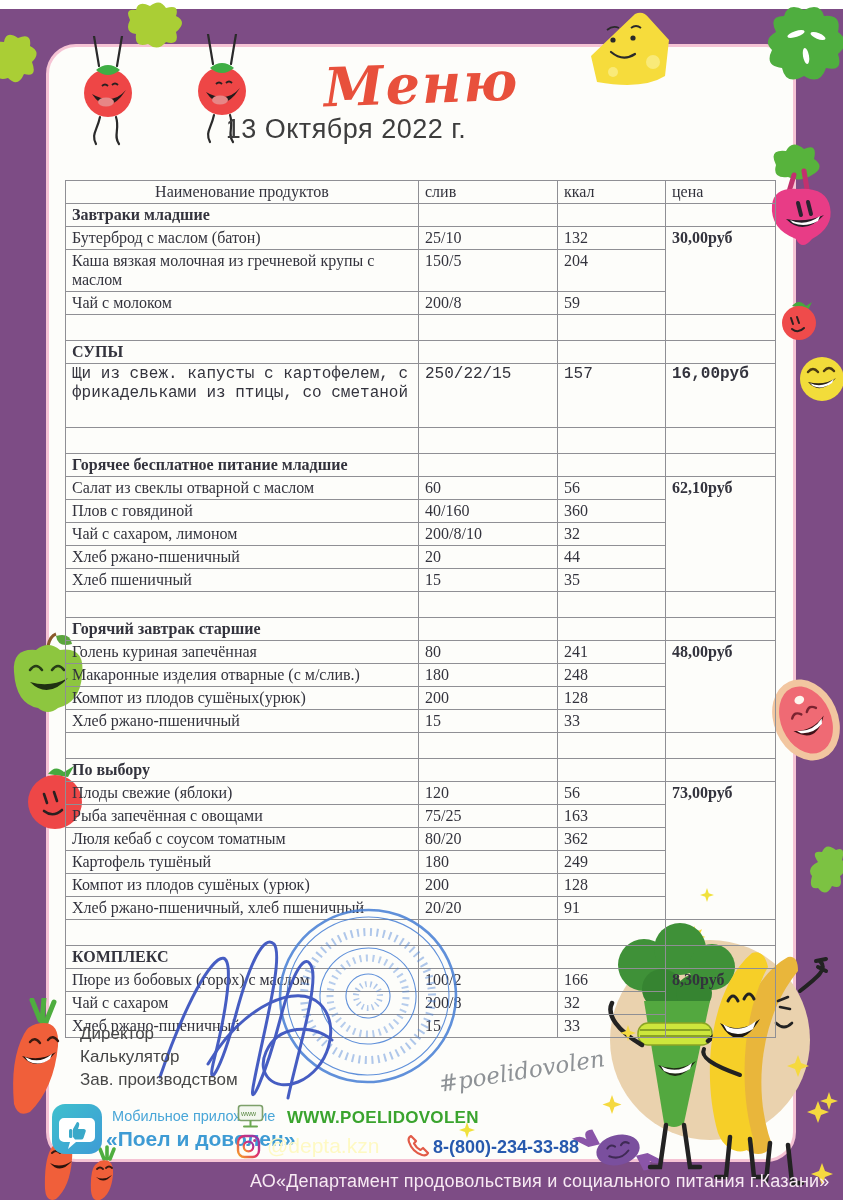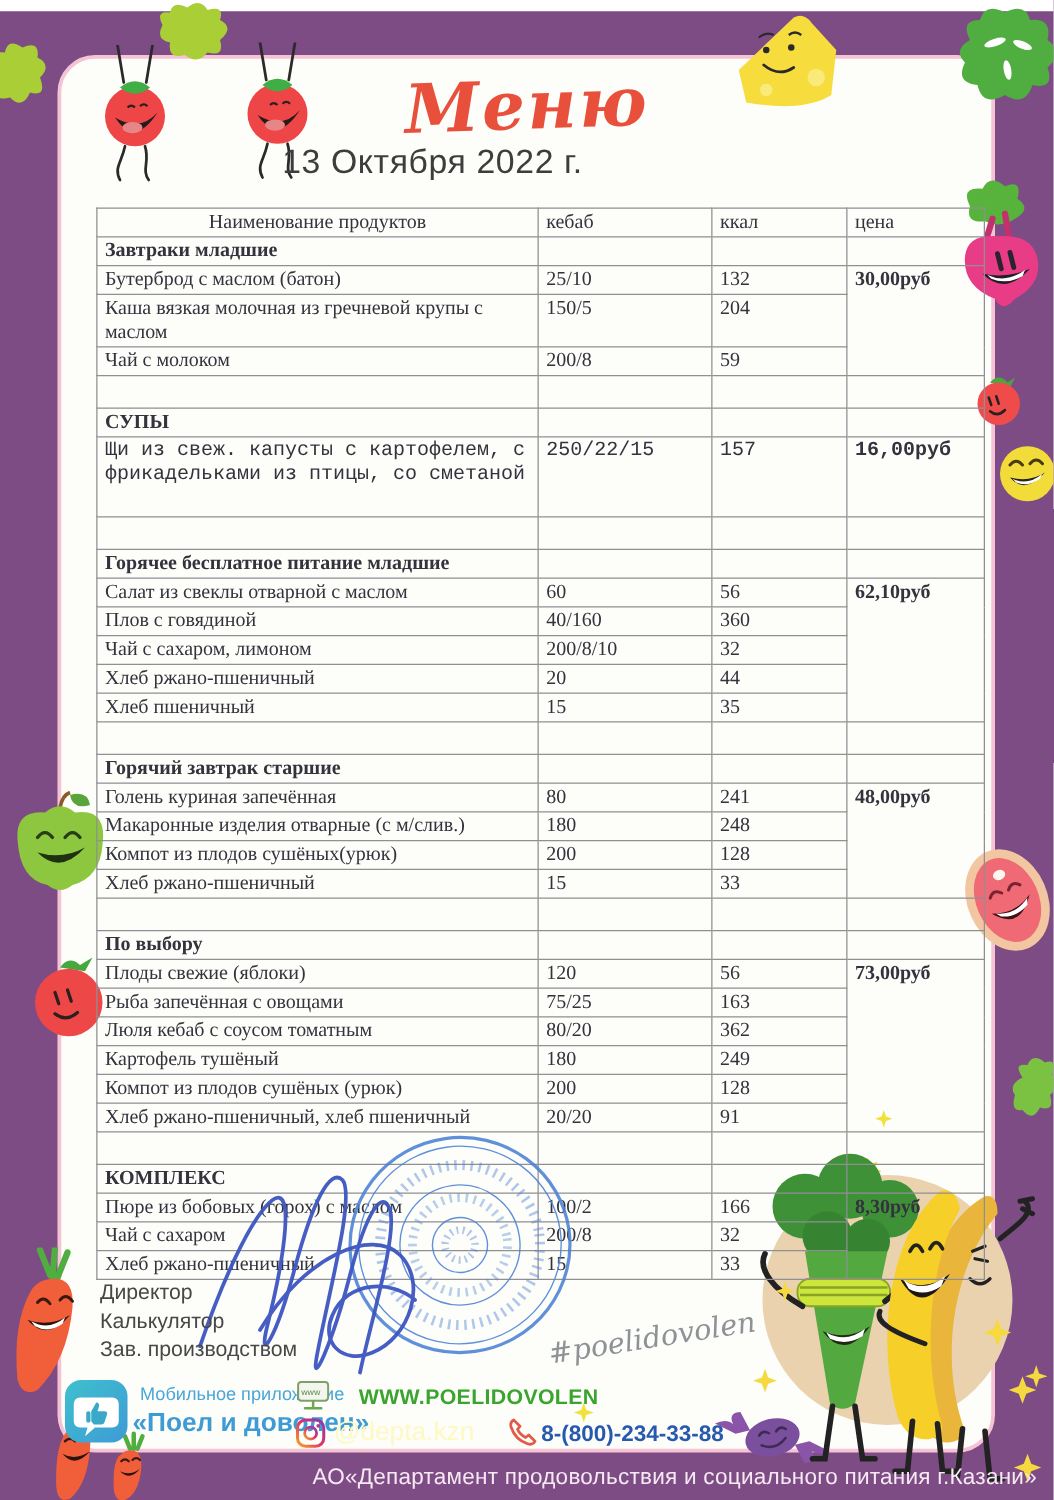--- a/index.html
+++ b/index.html
@@ -8,23 +8,23 @@
   .page::before{content:"";position:absolute;left:0;top:0;width:843px;height:9px;background:#fff;}
   .panel{position:absolute;left:46px;top:44px;width:744px;height:1112px;background:#fdfdfa;
          border:3px solid #f5c3d4;border-radius:30px;}
   
   .title{position:absolute;left:0;top:52px;width:843px;text-align:center;
          font-family:"DejaVu Serif",serif;font-style:italic;font-weight:bold;
          font-size:54px;color:#e8503c;transform:rotate(-2deg);letter-spacing:2px;}
   .date{position:absolute;left:0;top:114px;width:692px;text-align:center;
         font-size:27px;color:#3d3d3d;letter-spacing:.5px;}
   
-  .menu-table{position:absolute;left:65px;top:166px;width:710px;border-collapse:collapse;
+  .menu-table{position:absolute;left:65px;top:180px;width:710px;border-collapse:collapse;
               table-layout:fixed;font-family:"Liberation Serif",serif;font-size:16px;
-              line-height:19px;color:#33333d;margin-left:12px;}
+              line-height:19px;color:#33333d;}
   .menu-table col.c1{width:353px}.menu-table col.c2{width:139px}
   .menu-table col.c3{width:108px}.menu-table col.c4{width:110px}
   .menu-table th,.menu-table td{border:1px solid #8f8f94;padding:1px 6px 2px 6px;
               vertical-align:top;text-align:left;font-weight:normal;overflow:hidden;}
   .menu-table th.c{text-align:center;}
   .menu-table td.sec{font-weight:bold;}
   .menu-table td.price{font-weight:bold;}
   .menu-table tr.spacer td{height:22px;}
   .menu-table tr.tall td{height:60px;font-family:Liberation Mono, monospace;}
   
@@ -232,21 +232,21 @@
   <table class="menu-table">
     <colgroup>
         <col class="c1">
         <col class="c2">
         <col class="c3">
         <col class="c4">
       </colgroup>
     <tbody id="menu-tbody">
         <tr>
           <th class="c">Наименование продуктов</th>
-          <th>кебаб</th>
+          <th>слив</th>
           <th>ккал</th>
           <th>цена</th>
         </tr>
         <tr>
           <td class="sec">Завтраки младшие</td>
           <td></td>
           <td></td>
           <td></td>
         </tr>
         <tr>

